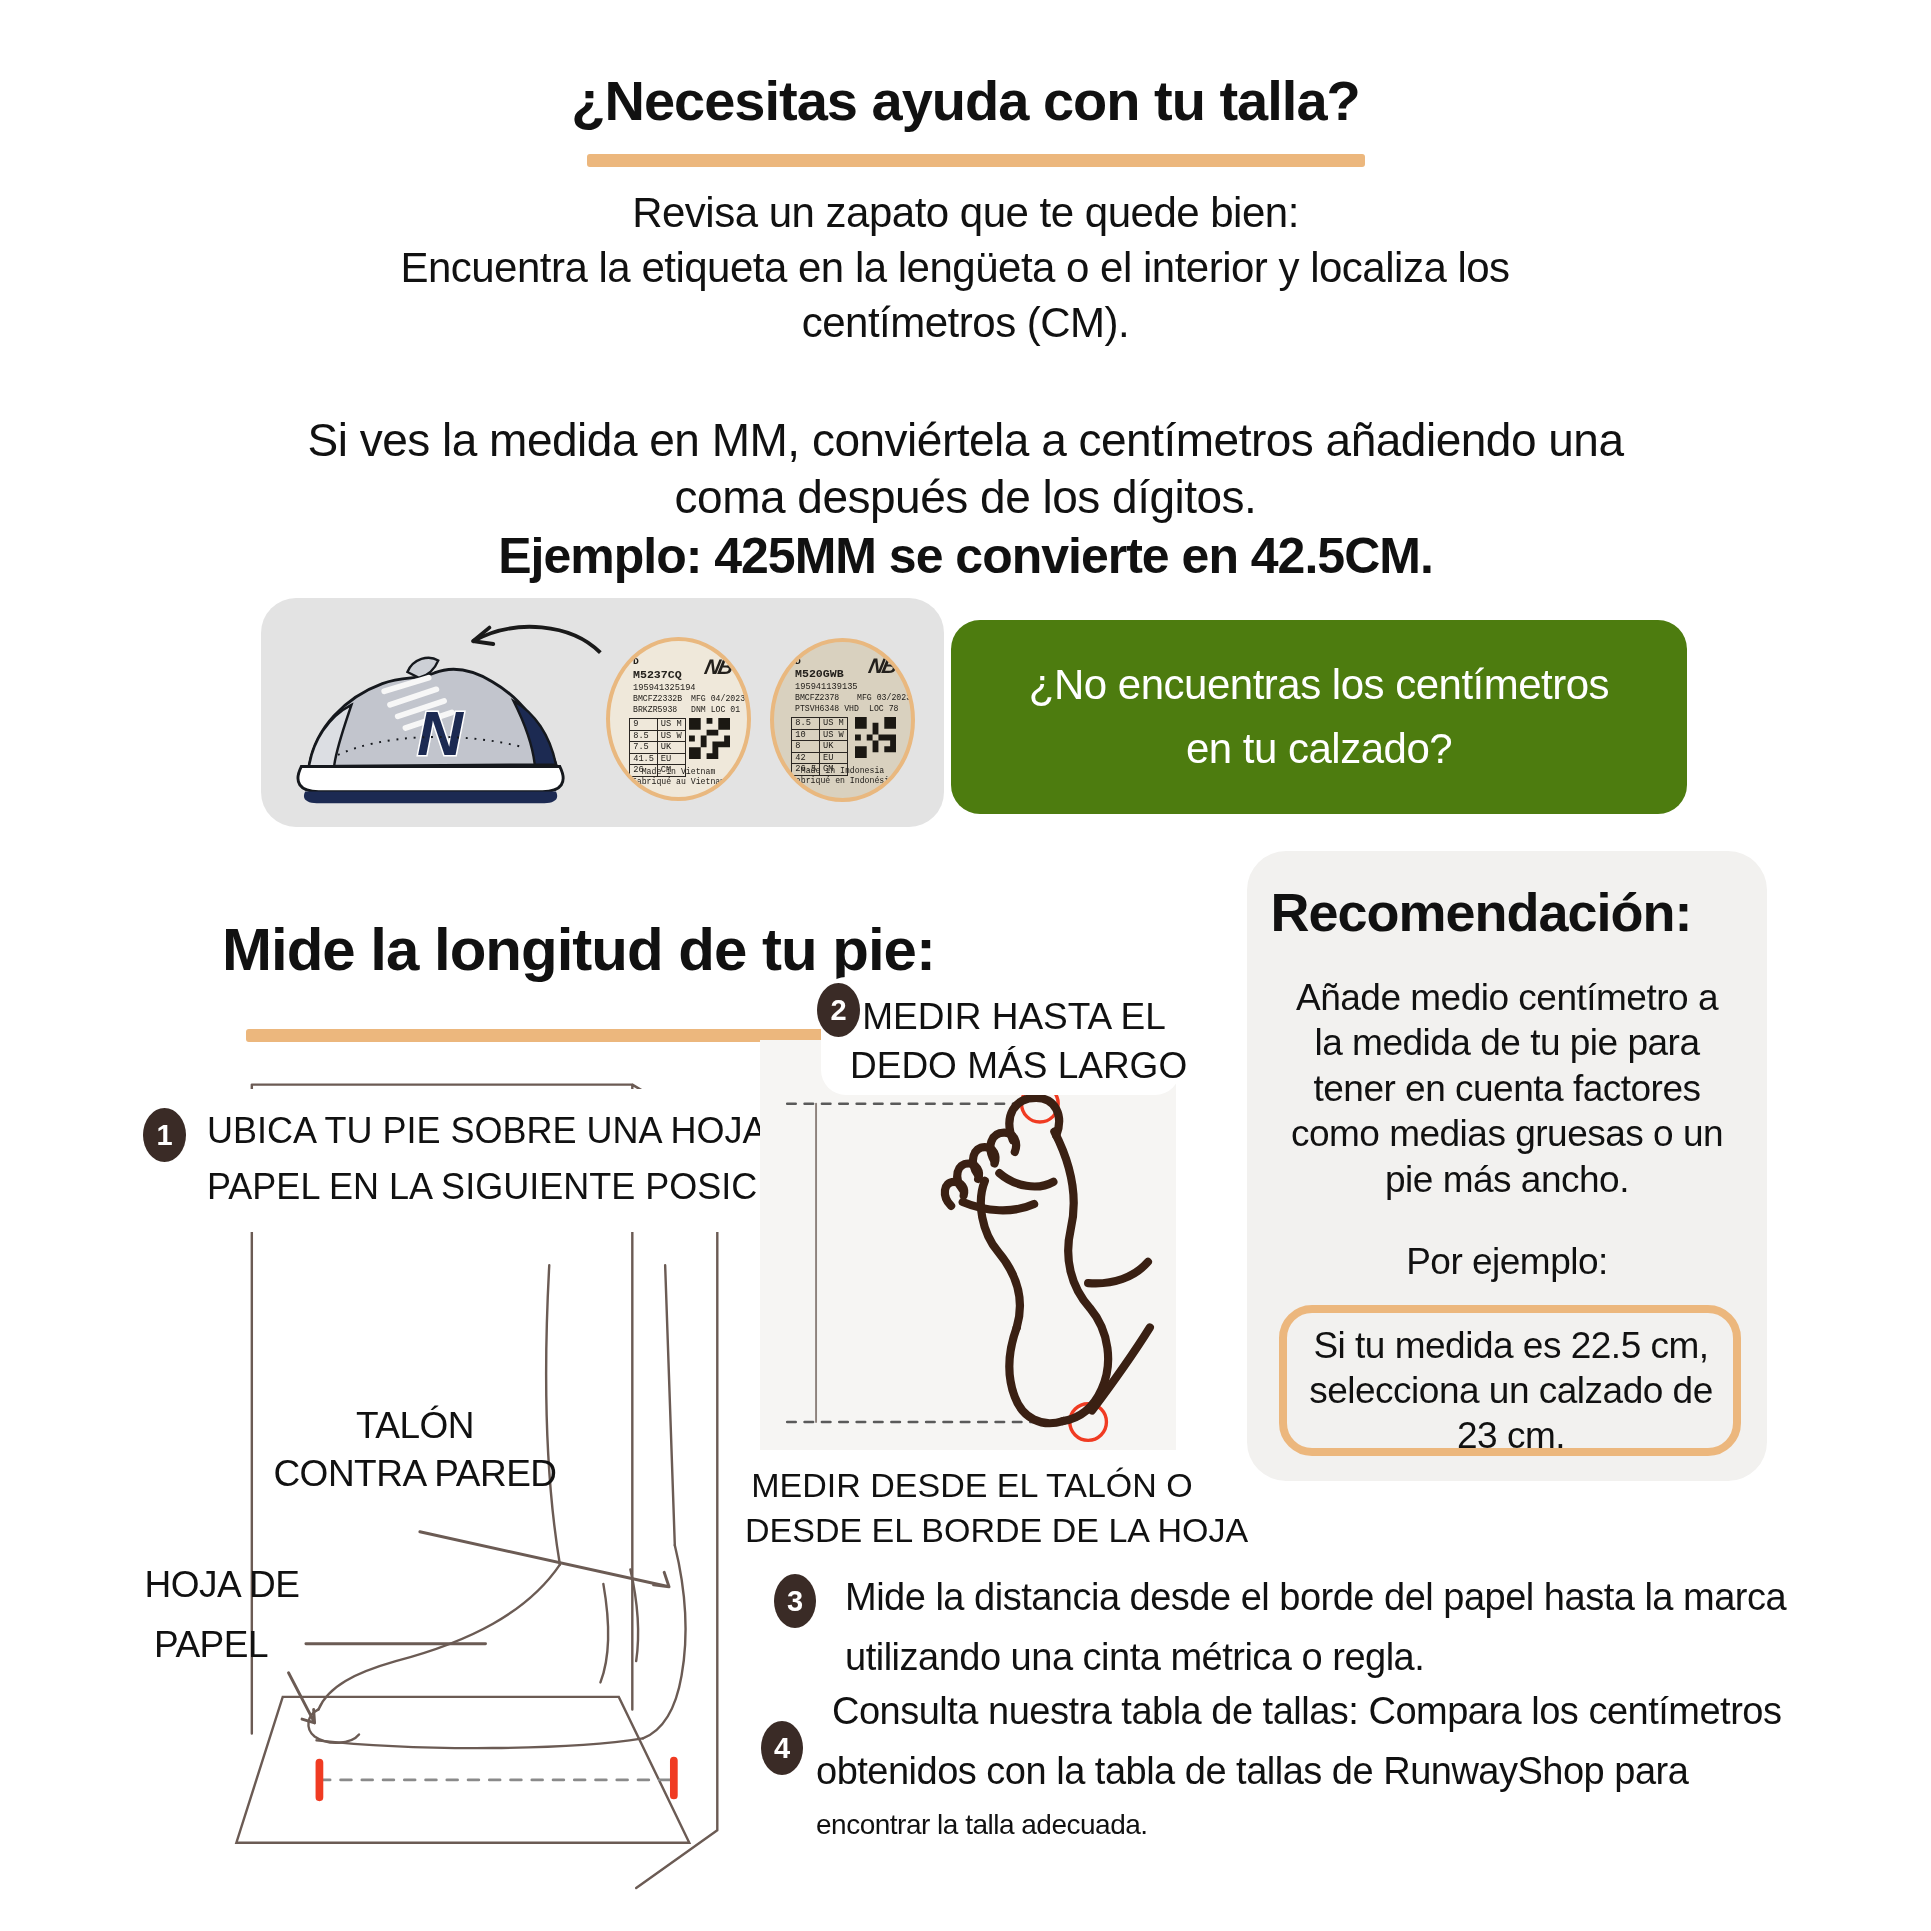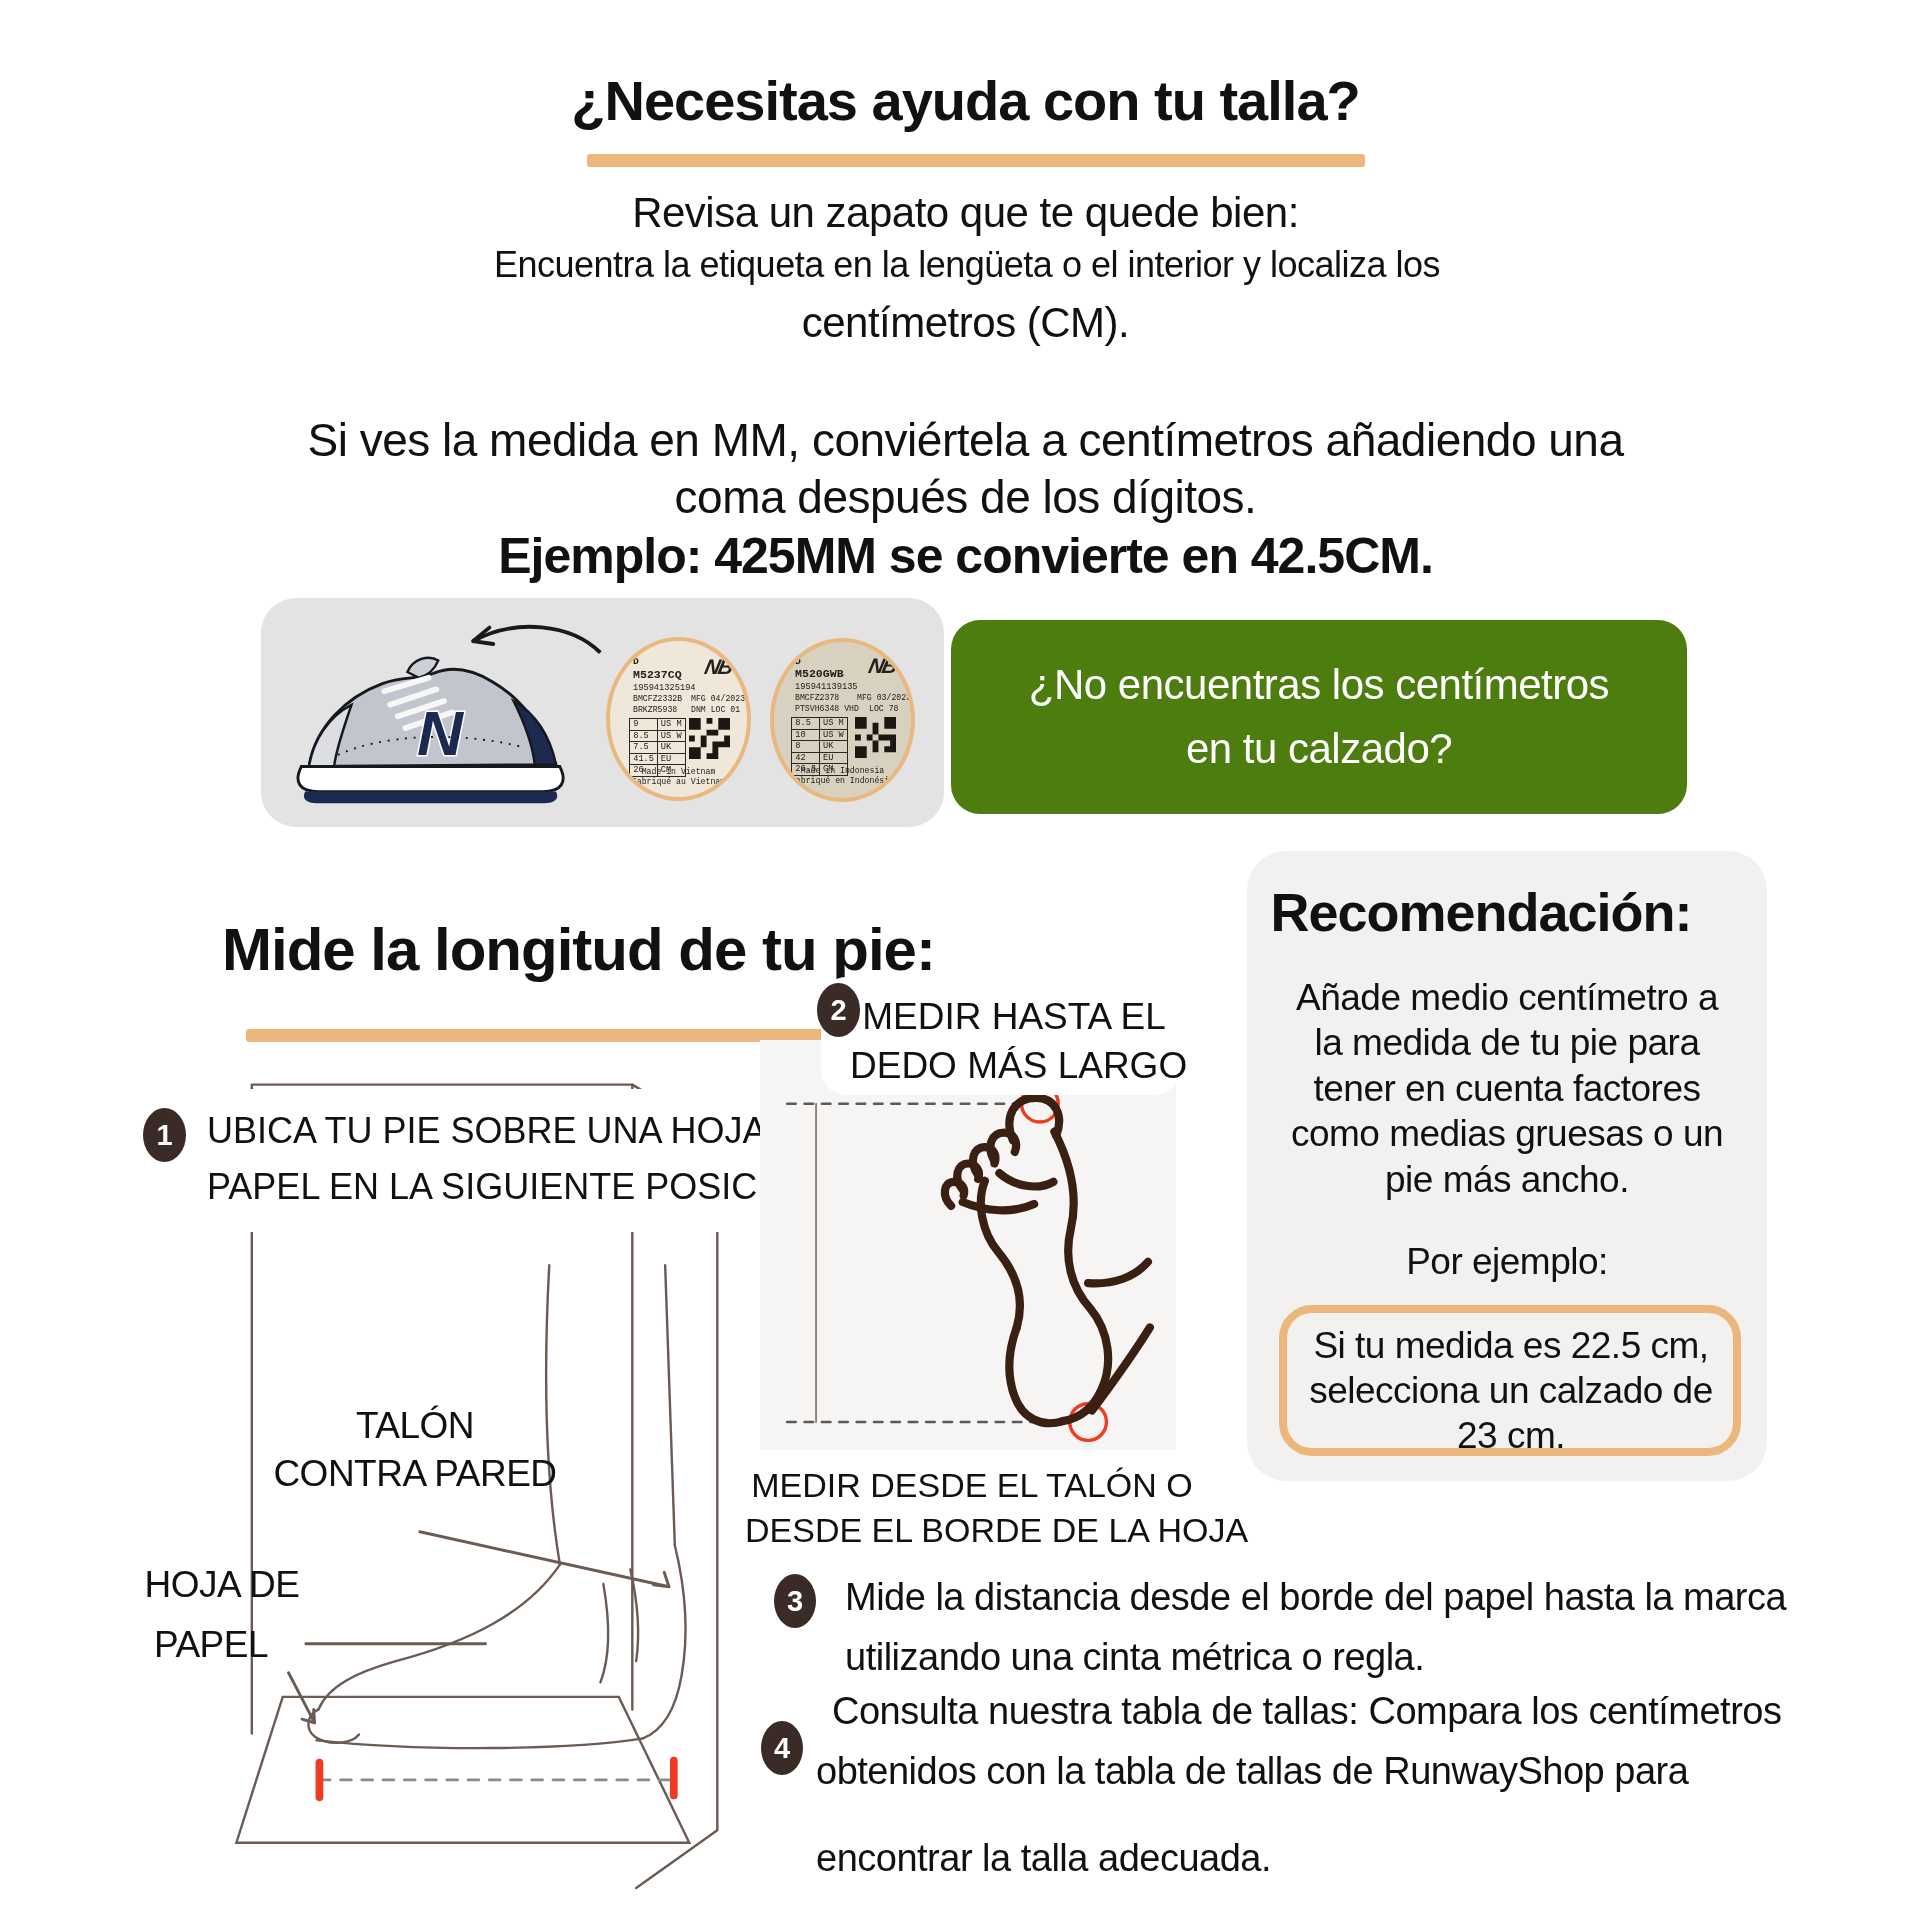--- a/index.html
+++ b/index.html
@@ -35,21 +35,21 @@
 </style>
 </head>
 <body>
 
 <div class="canvas">
 
   <div class="abs ctr ttl" style="left:0;top:68px;width:1931px;font-size:56px;">¿Necesitas ayuda con tu talla?</div>
   <div class="abs rule" style="left:587px;top:154px;width:778px;height:12.6px;"></div>
 
   <div class="abs ctr body-line" style="left:0;top:189px;width:1931px;font-size:42px;">Revisa un zapato que te quede bien:</div>
-  <div class="abs ctr body-line" style="left:0;top:244px;width:1910px;font-size:36px;padding-left:12px;">Encuentra la etiqueta en la lengüeta o el interior y localiza los</div>
+  <div class="abs ctr body-line" style="left:0;top:244px;width:1910px;font-size:42px;">Encuentra la etiqueta en la lengüeta o el interior y localiza los</div>
   <div class="abs ctr body-line" style="left:0;top:299px;width:1931px;font-size:42px;">centímetros (CM).</div>
 
   <div class="abs ctr body-line" style="left:0;top:413px;width:1931px;font-size:46px;">Si ves la medida en MM, conviértela a centímetros añadiendo una</div>
   <div class="abs ctr body-line" style="left:0;top:470px;width:1931px;font-size:46px;">coma después de los dígitos.</div>
   <div class="abs ctr ttl" style="left:0;top:527px;width:1931px;font-size:50px;">Ejemplo: 425MM se convierte en 42.5CM.</div>
 
   <div class="abs graybox" style="left:261px;top:598px;width:683px;height:229px;"></div>
 
   <svg class="abs" style="left:282px;top:614px;" width="328" height="198" viewBox="0 0 340 205">
     <path d="M330,40 C300,10 242,4 198,28" stroke="#1a1a1a" stroke-width="4" fill="none"></path>
@@ -232,16 +232,16 @@
   <div class="abs ctr body-line" style="left:1288px;top:1370px;width:446px;font-size:37px;">selecciona un calzado de</div>
   <div class="abs ctr body-line" style="left:1288px;top:1415px;width:446px;font-size:37px;">23 cm.</div>
 
   <div class="abs badge" style="left:774px;top:1574px;width:42px;height:54px;">3</div>
   <div class="abs body-line" style="left:845px;top:1636px;font-size:38px;">utilizando una cinta métrica o regla.</div>
   <div class="abs body-line" style="left:845px;top:1576px;font-size:38px;">Mide la distancia desde el borde del papel hasta la marca</div>
 
   <div class="abs badge" style="left:761px;top:1721px;width:42px;height:54px;">4</div>
   <div class="abs body-line" style="left:832px;top:1690px;font-size:38px;">Consulta nuestra tabla de tallas: Compara los centímetros</div>
   <div class="abs body-line" style="left:816px;top:1750px;font-size:38px;">obtenidos con la tabla de tallas de RunwayShop para</div>
-  <div class="abs body-line" style="left:816px;top:1809px;font-size:38px;margin-top:28px;">encontrar la talla adecuada.</div>
+  <div class="abs body-line" style="left:816px;top:1809px;font-size:28px;">encontrar la talla adecuada.</div>
 
 </div>
 
 
 </body></html>

